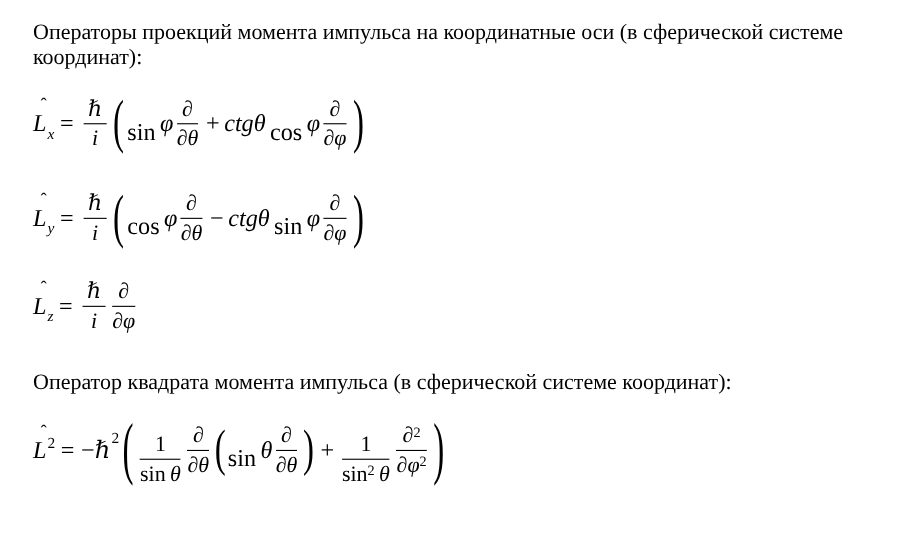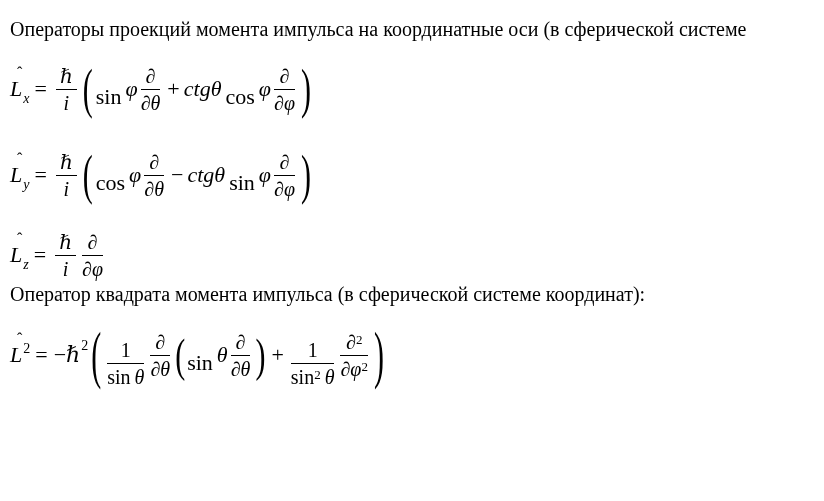--- a/index.html
+++ b/index.html
@@ -2,26 +2,26 @@
 <html><head>
 <meta charset="utf-8">
 <style>
   html, body { margin: 0; padding: 0; }
   body {
     width: 824px; height: 501px;
     background: #ffffff; color: #000000;
     font-family: "Liberation Serif", "DejaVu Serif", serif;
     overflow: hidden;
   }
-  .page { padding: 18px 28px 0 10px; }
+  .page { padding: 18px 28px 0 30px; }
 
   .heading {
     font-size: 20px; line-height: 23px; font-weight: normal; margin: 0;
   }
-  .h2m { }
+  .h2m { margin-top: 31px; }
 
   .formula {
     display: flex; align-items: center;
     font-size: 22px; white-space: pre;
   }
   .f1 { margin-top: 16px; height: 64px; }
   .f2 { margin-top: 22px; height: 64px; }
   .f3 { margin-top: 20px; height: 56px; }
   .f4 { margin-top: 14px; height: 70px; }
 
@@ -54,21 +54,21 @@
   }
   .p1 { transform: scaleY(1.8);  margin: 0 3px; }
   .p2 { transform: scaleY(2.1);  margin: 0 3px; }
   .p3 { transform: scaleY(1.55); margin: 0 2px; }
 </style>
 </head>
 <body>
 
 <div class="page">
 
-  <p class="heading"><span>Операторы проекций момента импульса на координатные оси (в сферической системе</span><br></p>
+  <p class="heading"><span>Операторы проекций момента импульса на координатные оси (в сферической системе</span><br><span>координат):</span></p>
 
   <div class="formula f1">
     <span class="ophat"><span class="hat">ˆ</span><span class="it">L</span><span class="sub it">x</span></span>
     <span class="tok eq">=</span>
     <span class="frac">
       <span class="num it">ℏ</span>
       <span class="den it">i</span>
     </span>
     <span class="paren p1">(</span>
     <span class="tok rm">sin</span>

